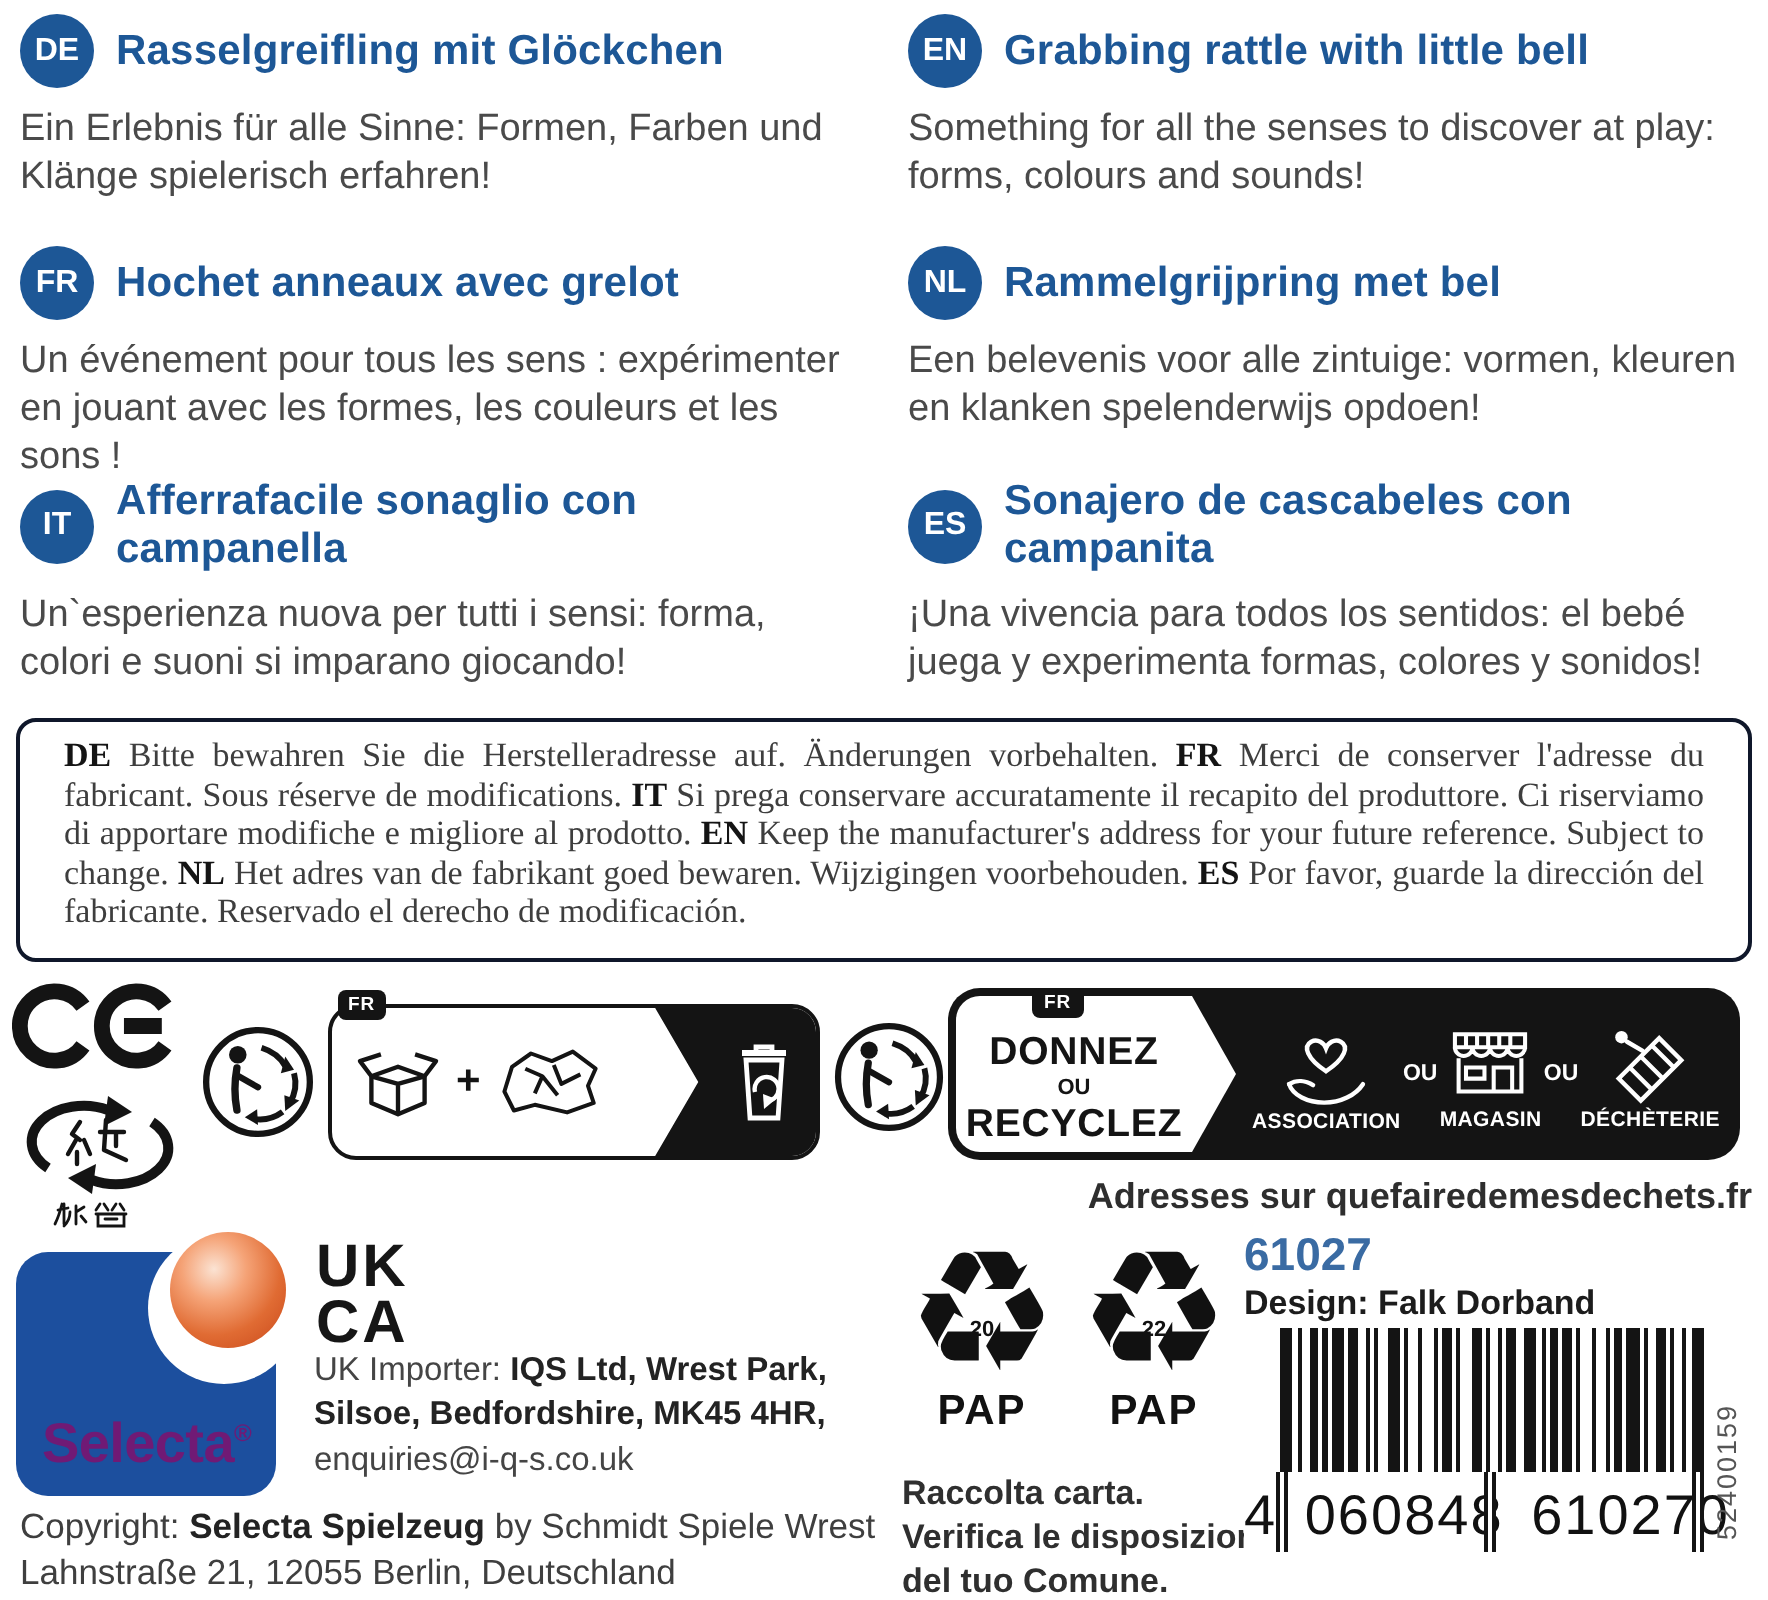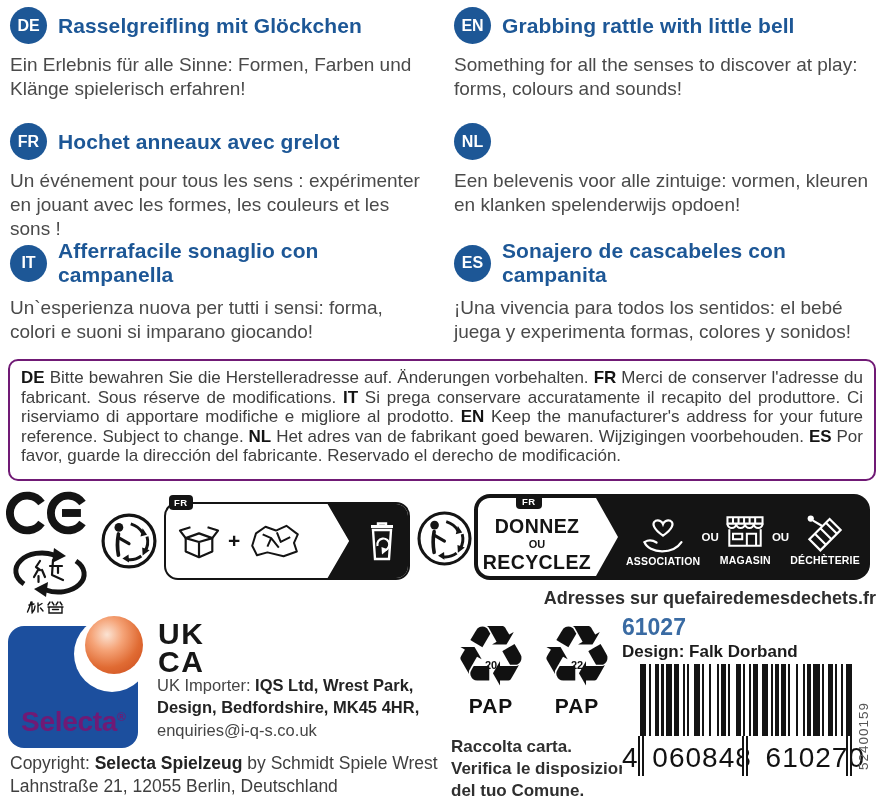--- a/index.html
+++ b/index.html
@@ -7,21 +7,21 @@
         font-family:"Liberation Sans",sans-serif;color:#222;margin:0 auto;}
   
   .cols{display:grid;grid-template-columns:1fr 1fr;column-gap:26px;padding:7px 12px 0 10px;}
   .lang{height:112px;margin-bottom:4px;}
   .lang-head{display:flex;align-items:center;gap:11px;margin-bottom:9px;}
   .badge{width:37px;height:37px;border-radius:50%;background:#1d5796;color:#fff;font-weight:bold;
          font-size:16px;display:flex;align-items:center;justify-content:center;flex:0 0 37px;}
   .lang-title{font-size:21px;font-weight:bold;color:#1d5796;margin:0;letter-spacing:.1px;}
   .lang-body{font-size:19px;line-height:1.27;color:#4a4a4a;margin:0;}
   
-  .notice{margin:4px 8px 0;border:2px solid #701a75;border-radius:10px;padding:7px 11px;min-height:104px;}
+  .notice{margin:4px 8px 0;border:2px solid #0f172a;border-radius:10px;padding:7px 22px;min-height:104px;font-family:Liberation Serif, serif;}
   .notice-text{margin:0;font-size:17px;line-height:19.5px;color:#3e3e3e;text-align:justify;}
   .notice-text b{color:#141414;}
   
   .icons-row{position:absolute;top:488px;left:0;right:0;height:130px;}
   .icons-row svg{display:block;}
   .abs{position:absolute;}
   .kami-cap{position:absolute;left:26px;top:112px;}
   
   .infotri-wrap{position:absolute;left:164px;top:14px;width:246px;height:78px;}
   .infotri-box{position:absolute;inset:0;border:2.5px solid #141414;border-radius:14px;overflow:hidden;background:#fff;}
@@ -99,20 +99,21 @@
     <section class="lang">
       <div class="lang-head">
         <span class="badge">FR</span>
         <h2 class="lang-title">Hochet anneaux avec grelot</h2>
       </div>
       <p class="lang-body">Un événement pour tous les sens : expérimenter en jouant avec les formes, les couleurs et les sons !</p>
     </section>
     <section class="lang">
       <div class="lang-head">
         <span class="badge">NL</span>
+        <h2 class="lang-title">Rammelgrijpring met bel</h2>
       </div>
       <p class="lang-body">Een belevenis voor alle zintuige: vormen, kleuren en klanken spelenderwijs opdoen!</p>
     </section>
     <section class="lang">
       <div class="lang-head">
         <span class="badge">IT</span>
         <h2 class="lang-title">Afferrafacile sonaglio con campanella</h2>
       </div>
       <p class="lang-body">Un`esperienza nuova per tutti i sensi: forma, colori e suoni si imparano giocando!</p>
     </section>
@@ -276,21 +277,21 @@
       <div class="sel-ball"></div>
       <div class="sel-text"><span>Selecta</span><sup>®</sup></div>
     </div>
 
     <div class="ukca">
       <div>UK</div>
       <div>CA</div>
     </div>
 
     <p class="importer"><span>UK Importer: </span><b>IQS Ltd, Wrest Park,</b><br>
-      <b>Design, Bedfordshire, MK45 4HR,</b><br>
+      <b>Silsoe, Bedfordshire, MK45 4HR,</b><br>
       <span>enquiries@i-q-s.co.uk</span></p>
 
     <div class="pap" style="left:447px">
       <span class="pap-tri">♻</span>
       <span class="pap-num">20</span>
       <div class="pap-label">PAP</div>
     </div>
     <div class="pap" style="left:533px">
       <span class="pap-tri">♻</span>
       <span class="pap-num">22</span>

